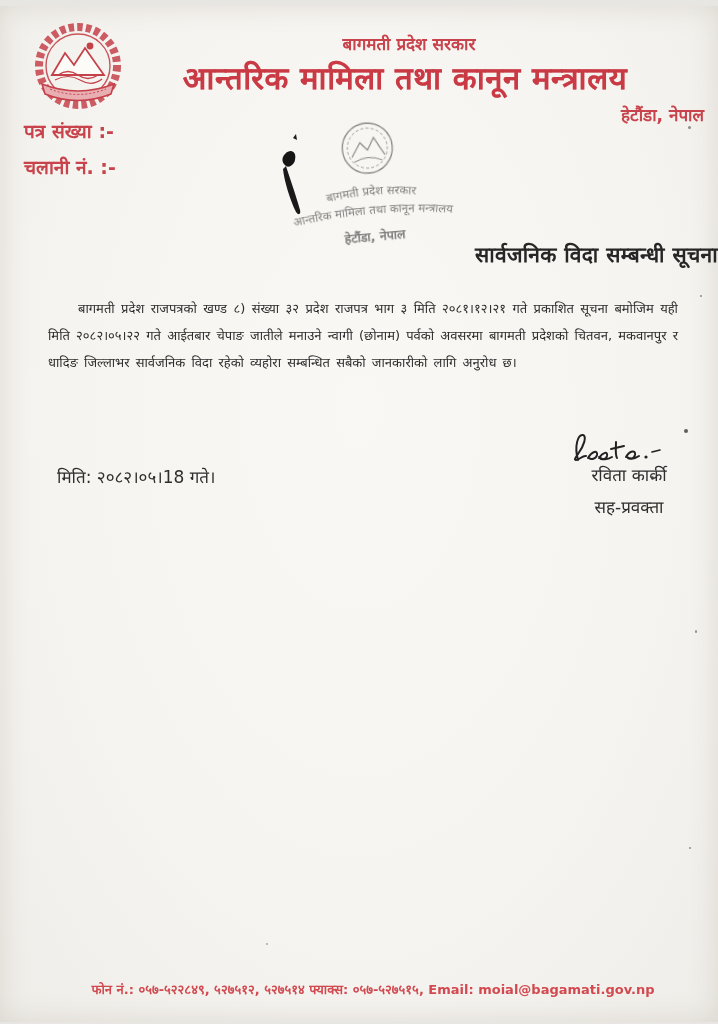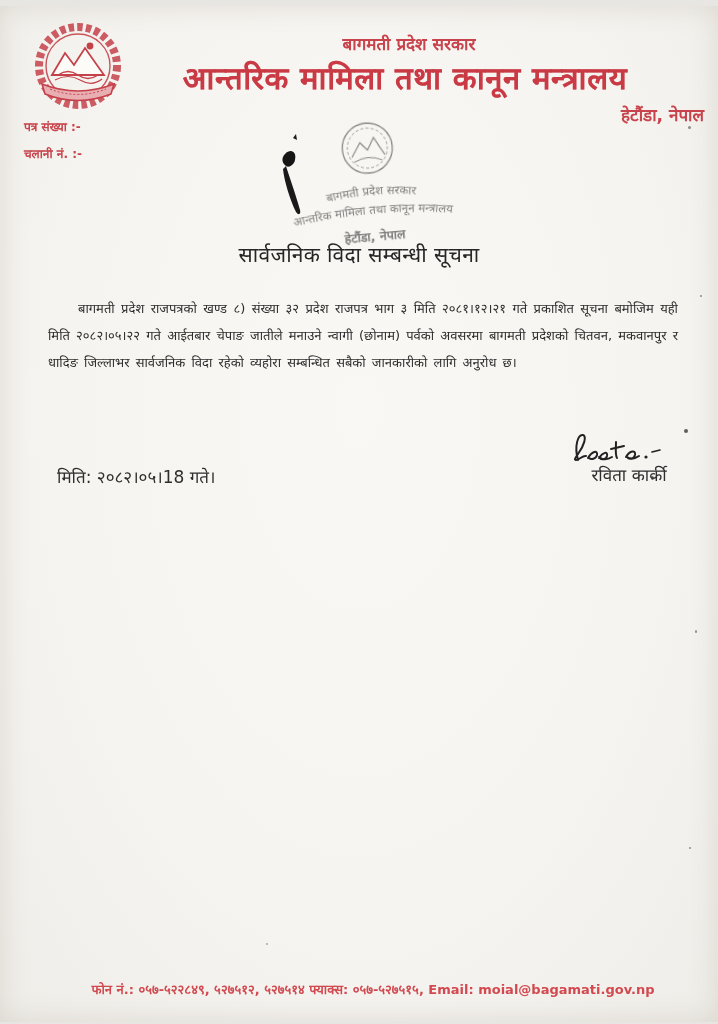--- a/index.html
+++ b/index.html
@@ -25,36 +25,36 @@
   .lh-ministry{
     position:absolute;top:50px;left:100px;right:8px;
     text-align:center;font-size:31px;font-weight:bold;color:#c93a45;
     letter-spacing:.5px;
     text-shadow:0 0 .5px rgba(201,58,69,.55);
   }
   .lh-location{
     position:absolute;top:97px;right:14px;
     font-size:17px;font-weight:bold;color:#c8434b;
   }
-  .ref-line{position:absolute;left:24px;font-size:12px;font-weight:bold;color:#c8434b;}
+  .ref-line{position:absolute;left:24px;font-size:19px;font-weight:bold;color:#c8434b;}
   .ref-patra{top:112px;}
-  .ref-chalani{top:139px;}
+  .ref-chalani{top:148px;}
   .logo{position:absolute;top:14px;left:28px;width:100px;height:98px;}
   
   .stamp{
     position:absolute;top:106px;left:260px;width:220px;height:134px;
     transform:rotate(-5deg);
     opacity:.72;
     filter:blur(.2px);
   }
   .ink-mark{position:absolute;top:126px;left:255px;width:60px;height:120px;}
   
   .doc-title{
     position:absolute;top:234px;left:0;right:0;
-    text-align:center;font-size:21px;font-weight:normal;color:#262626;
+    text-align:right;font-size:21px;font-weight:bold;color:#262626;
     letter-spacing:.3px;
   }
   
   .doc-body{
     position:absolute;top:276px;left:48px;right:40px;
     font-size:13px;line-height:27px;text-align:justify;
     text-indent:30px;color:#2e2e2e;
     word-spacing:2px;
   }
   .date-line{
@@ -158,20 +158,21 @@
       <path d="M48 12 C48 18 47 25 49 28"></path>
       <path d="M43 19 L56 16"></path>
       <path d="M58 27 C62 20 68 20 67 25 C66 29 61 30 59 27 C63 30 68 28 71 26"></path>
       <circle cx="78" cy="27" r="1.6" fill="#222" stroke="none"></circle>
       <path d="M84 22 L92 20" stroke-width="1.6"></path>
     </g>
   </svg>
 
   <div class="sig-block">
     <span class="sig-name">रविता कार्की</span>
+    <span class="sig-role">सह-प्रवक्ता</span>
   </div>
 
   <div class="doc-footer">फोन नं.: ०५७-५२२८४९, ५२७५१२, ५२७५१४ फ्याक्स: ०५७-५२७५१५, Email: moial@bagamati.gov.np</div>
 
   <div class="speck s1"></div>
   <div class="speck s2"></div>
   <div class="speck s3"></div>
   <div class="speck s4"></div>
   <div class="speck s5"></div>
   <div class="speck s6"></div>

